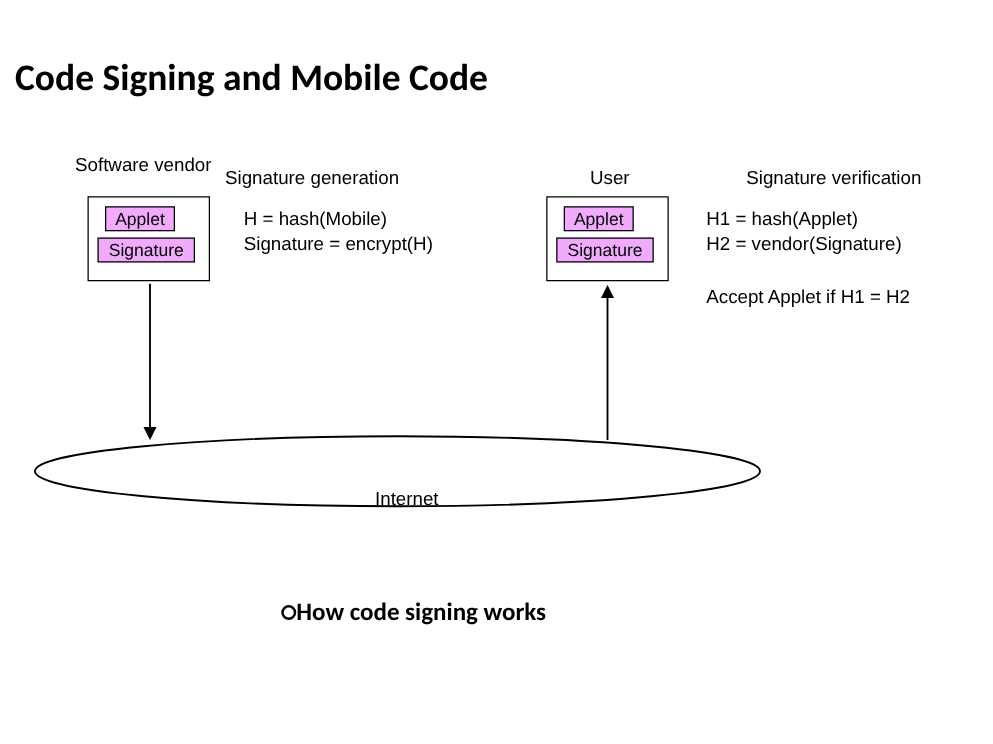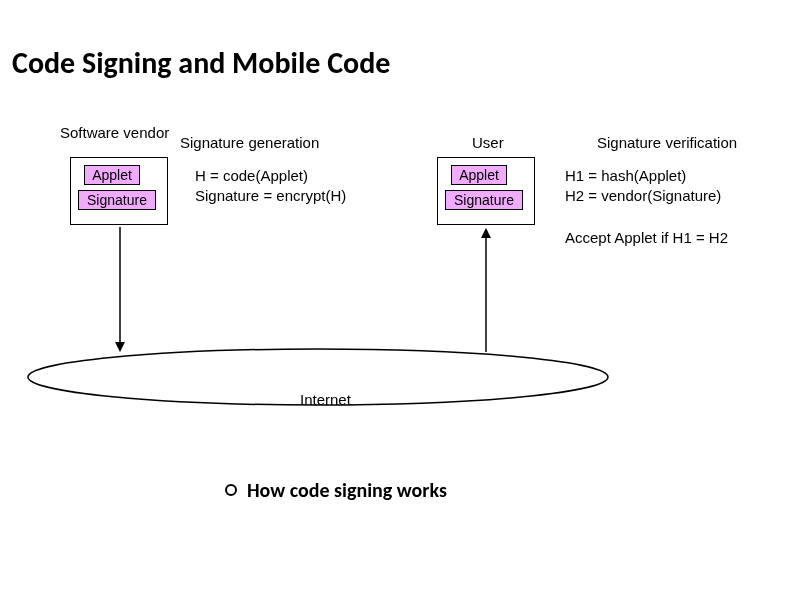--- a/index.html
+++ b/index.html
@@ -54,21 +54,21 @@
     position: absolute;
     left: 0; top: 0;
     width: 794px; height: 595px;
     pointer-events: none;
   }
   .caption-wrap {
     position: absolute;
     left: 225px; top: 478px;
     display: flex;
     align-items: center;
-    gap: 10px;
+    gap: 0;
   }
   .bullet {
     width: 12px; height: 12px;
     border: 2px solid #000;
     border-radius: 50%;
     display: inline-block;
   }
   .caption {
     font-size: 20px;
     font-weight: 700;
@@ -84,21 +84,21 @@
 
   <div class="label" style="left:60px; top:124px;">Software vendor</div>
   <div class="label" style="left:180px; top:134px;">Signature generation</div>
   <div class="label" style="left:472px; top:134px;">User</div>
   <div class="label" style="left:565px; top:134px;margin-left:32px;">Signature verification</div>
 
   <div class="box" style="left:70px; top:157px; width:98px; height:68px;"></div>
   <div class="sub" style="left:84px; top:165px; width:56px; height:20px;">Applet</div>
   <div class="sub" style="left:78px; top:190px; width:78px; height:20px;">Signature</div>
 
-  <div class="eq" style="left:195px; top:166px;">H = code(Applet)</div>
+  <div class="eq" style="left:195px; top:166px;">H = hash(Mobile)</div>
   <div class="eq" style="left:195px; top:186px;">Signature = encrypt(H)</div>
 
   <div class="box" style="left:437px; top:157px; width:98px; height:68px;"></div>
   <div class="sub" style="left:451px; top:165px; width:56px; height:20px;">Applet</div>
   <div class="sub" style="left:445px; top:190px; width:78px; height:20px;">Signature</div>
 
   <div class="eq" style="left:565px; top:166px;">H1 = hash(Applet)</div>
   <div class="eq" style="left:565px; top:186px;">H2 = vendor(Signature)</div>
   <div class="eq" style="left:565px; top:228px;">Accept Applet if H1 = H2</div>
 

